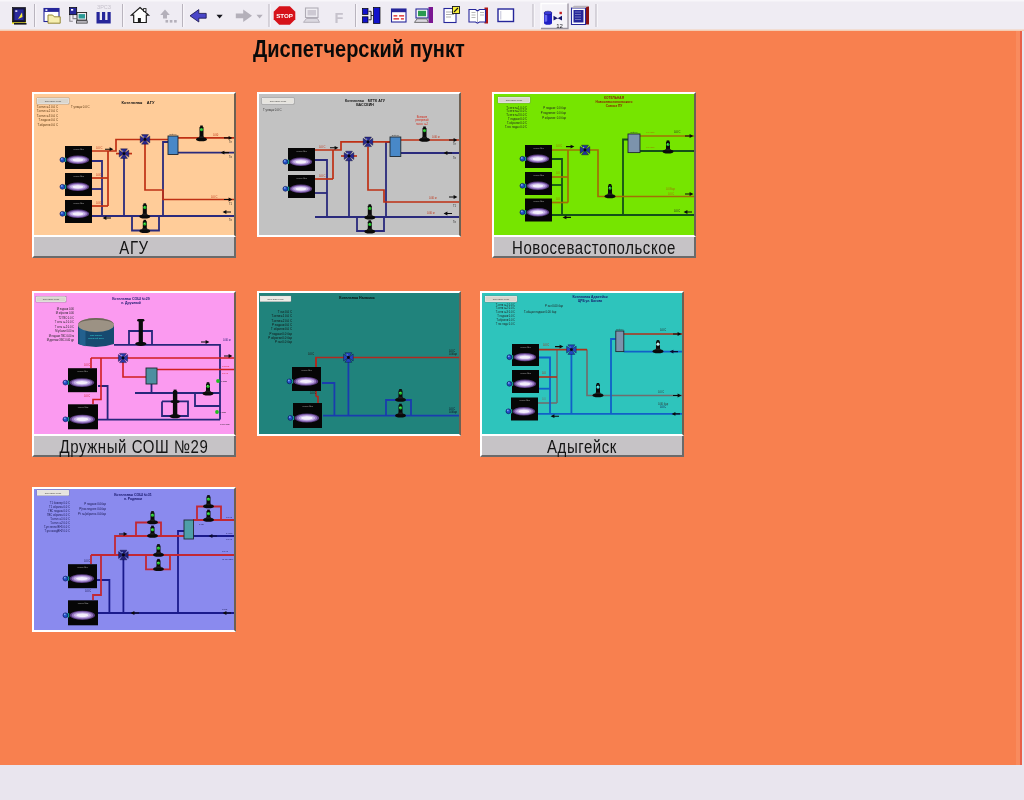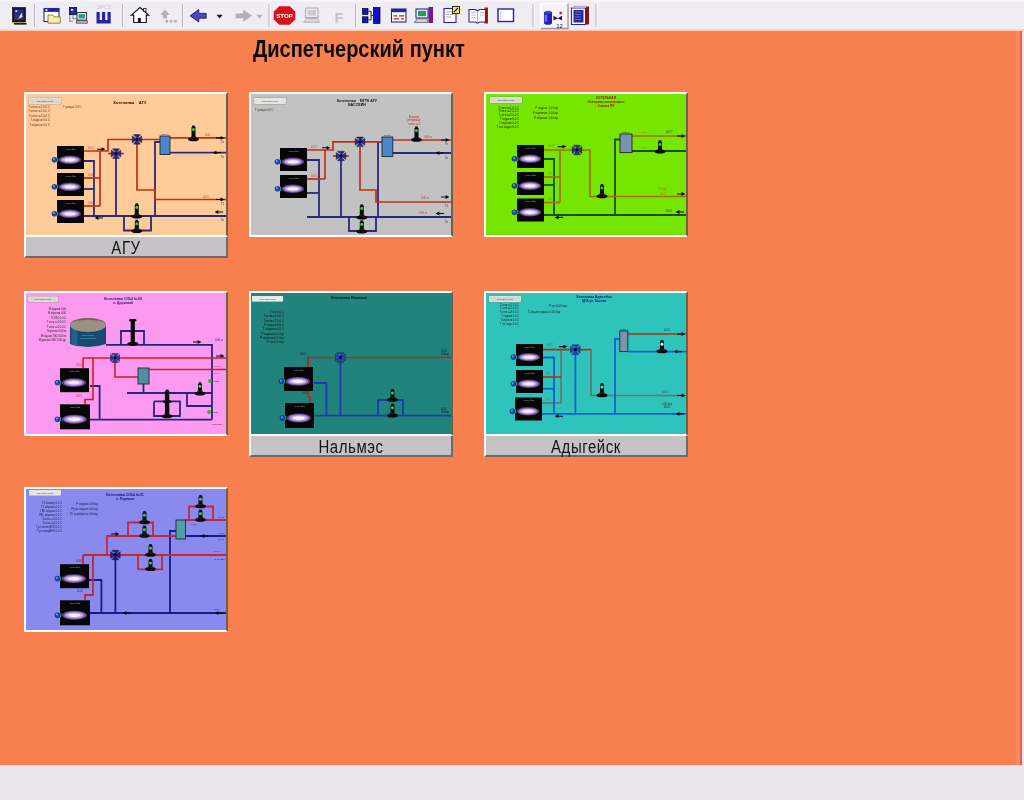--- a/index.html
+++ b/index.html
@@ -1,21 +1,21 @@
 <!DOCTYPE html>
 <html><head><meta charset="utf-8"><title>Диспетчерский пункт</title>
 <style>
 html,body{margin:0;padding:0;width:1024px;height:800px;overflow:hidden;
 background:#e9e5ee;font-family:"Liberation Sans",sans-serif;}
 #tb{position:absolute;left:0;top:0;width:1024px;height:31px;}
 #main{position:absolute;left:0;top:31px;width:1020px;height:734px;background:#f8804f;}
 #redge{position:absolute;left:1020px;top:31px;width:2px;height:734px;background:#e86048;}
 #rband{position:absolute;left:1016px;top:31px;width:4px;height:734px;background:#f98b5e;}
 #ptitle{position:absolute;left:253px;top:36px;font-size:20px;font-weight:bold;color:#0a0a0a;transform:scaleY(1.18);transform-origin:top left;}
-.thumb{position:absolute;width:204px;height:182px;}
+.thumb{position:absolute;width:204px;height:182px;margin-left:8px;}
 .sch{position:absolute;left:0;top:0;width:200px;height:141px;
 border:2px solid #fff;border-right-color:#6d6052;}
 .cap{position:absolute;left:0;top:145px;width:200px;height:19px;background:#c6c3c6;
 border-left:2px solid #fff;border-right:2px solid #6a6a6a;border-bottom:2px solid #6a6a6a;
 text-align:center;line-height:19px;font-size:15px;letter-spacing:0.55px;color:#141414;white-space:nowrap;}
 .cap span{display:inline-block;transform:scaleY(1.22);transform-origin:center;position:relative;top:1px;}
 </style></head>
 <body>
 <div id="tb">
     <svg width="1024" height="31" viewBox="0 0 1024 31" style="display:block">
@@ -382,20 +382,21 @@
         <text x="180" y="39" font-size="2.7" fill="#222" font-family="&quot;Liberation Sans&quot;, sans-serif">0.0 С</text>
         <path d="M 191 41.45 h 4.6 v -1.35 l 3.8 1.9 l -3.8 1.9 v -1.35 h -4.6 Z" fill="#0a0a0a"></path>
         <text x="172" y="95.8" font-size="2.6" fill="#a26f06" font-family="&quot;Liberation Sans&quot;, sans-serif">0.0 Бар</text>
         <text x="174" y="100.6" font-size="2.6" fill="#a26f06" font-family="&quot;Liberation Sans&quot;, sans-serif">0.0 С</text>
         <path d="M 191 99.45 h 4.6 v -1.35 l 3.8 1.9 l -3.8 1.9 v -1.35 h -4.6 Z" fill="#0a0a0a"></path>
         <text x="180" y="118" font-size="2.6" fill="#222" font-family="&quot;Liberation Sans&quot;, sans-serif">0.0 С</text>
         <path d="M 198 117.45 h -4.6 v -1.35 l -3.8 1.9 l 3.8 1.9 v -1.35 h 4.6 Z" fill="#0a0a0a"></path>
         <path d="M 77 122.85000000000001 h -4.6 v -1.35 l -3.8 1.9 l 3.8 1.9 v -1.35 h 4.6 Z" fill="#0a0a0a"></path>
       </svg>
     </div>
+    <div class="cap"><span>Новосевастопольское</span></div>
   </div>
 <div class="thumb" style="left:24px;top:291px">
     <div class="sch">
       <svg width="200" height="141" viewBox="0 0 200 141" style="display:block">
         <rect width="200" height="141" fill="#fb9af0"></rect>
         <rect x="2" y="3.5" width="30" height="5.5" fill="#d9d6ce" stroke="#7a7a7a" stroke-width="0.5"></rect>
         <rect x="2.4" y="3.9" width="29.2" height="4.7" fill="none" stroke="#ffffff" stroke-width="0.5"></rect>
         <text x="17.0" y="7.4" font-size="2.2" fill="#3a3a3a" font-family="&quot;Liberation Sans&quot;, sans-serif" text-anchor="middle">Общ.включения</text>
         <text x="97" y="7" font-size="3.6" fill="#1a1a6e" font-family="&quot;Liberation Sans&quot;, sans-serif" text-anchor="middle" font-weight="bold">Котельная СОШ №29</text>
         <text x="97" y="11.4" font-size="3.4" fill="#1a1a6e" font-family="&quot;Liberation Sans&quot;, sans-serif" text-anchor="middle" font-weight="bold">п. Дружный</text>
@@ -468,20 +469,21 @@
         <path d="M 190 62.45 h 4.6 v -1.35 l 3.8 1.9 l -3.8 1.9 v -1.35 h -4.6 Z" fill="#0a0a0a"></path>
         <text x="188" y="74" font-size="2.5" fill="#d01f1f" font-family="&quot;Liberation Sans&quot;, sans-serif">0.00 м</text>
         <text x="188" y="81" font-size="2.5" fill="#d01f1f" font-family="&quot;Liberation Sans&quot;, sans-serif">0.0 С</text>
         <circle cx="184" cy="88" r="1.9" fill="#1fc01f"></circle>
         <text x="187" y="89.3" font-size="2.5" fill="#222" font-family="&quot;Liberation Sans&quot;, sans-serif">0 кВт</text>
         <circle cx="183" cy="119" r="1.9" fill="#1fc01f"></circle>
         <text x="186" y="120.3" font-size="2.5" fill="#222" font-family="&quot;Liberation Sans&quot;, sans-serif">0 кВт</text>
         <text x="186" y="131.6" font-size="2.5" fill="#222" font-family="&quot;Liberation Sans&quot;, sans-serif">0.00 бар</text>
       </svg>
     </div>
+    <div class="cap"><span>Дружный СОШ №29</span></div>
   </div>
 <div class="thumb" style="left:249px;top:291px">
     <div class="sch">
       <svg width="200" height="141" viewBox="0 0 200 141" style="display:block">
         <rect width="200" height="141" fill="#20837c"></rect>
         <rect x="1" y="3" width="31" height="5.5" fill="#ecebe6" stroke="#7a7a7a" stroke-width="0.5"></rect>
         <rect x="1.4" y="3.4" width="30.2" height="4.7" fill="none" stroke="#ffffff" stroke-width="0.5"></rect>
         <text x="16.5" y="6.9" font-size="2.2" fill="#3a3a3a" font-family="&quot;Liberation Sans&quot;, sans-serif" text-anchor="middle">Общ.включения</text>
         <text x="98" y="6.4" font-size="3.6" fill="#0a0a0a" font-family="&quot;Liberation Sans&quot;, sans-serif" text-anchor="middle" font-weight="bold">Котельная Нальмэс</text>
         <text x="33" y="20.0" font-size="2.9" fill="#111" font-family="&quot;Liberation Sans&quot;, sans-serif" text-anchor="end">Т газ   0.0 С</text>
@@ -533,23 +535,22 @@
         <circle cx="141.5" cy="114.80000000000001" r="1.6" fill="#22c32a"></circle>
         <circle cx="141.0" cy="114.30000000000001" r="0.45" fill="#e8ffe8"></circle>
         <text x="49" y="61.8" font-size="2.6" fill="#2a0a0a" font-family="&quot;Liberation Sans&quot;, sans-serif">0.0 С</text>
         <text x="51" y="101.4" font-size="2.6" fill="#2a0a0a" font-family="&quot;Liberation Sans&quot;, sans-serif">0.0 С</text>
         <text x="190" y="58.7" font-size="2.6" fill="#200a0a" font-family="&quot;Liberation Sans&quot;, sans-serif">0.0 С</text>
         <text x="190" y="62.4" font-size="2.6" fill="#200a0a" font-family="&quot;Liberation Sans&quot;, sans-serif">0.0бар</text>
         <text x="190" y="116.6" font-size="2.6" fill="#0a0a20" font-family="&quot;Liberation Sans&quot;, sans-serif">0.0 С</text>
         <text x="190" y="120.4" font-size="2.6" fill="#0a0a20" font-family="&quot;Liberation Sans&quot;, sans-serif">0.0бар</text>
       </svg>
     </div>
-    <div class="cap"><span>Нальмэс</span></div>
   </div>
-<div class="thumb" style="left:484px;top:291px">
+<div class="thumb" style="left:472px;top:291px">
     <div class="sch">
       <svg width="200" height="141" viewBox="0 0 200 141" style="display:block">
         <rect width="200" height="141" fill="#2ec4bc"></rect>
         <rect x="3" y="3" width="32" height="6" fill="#d9d6ce" stroke="#7a7a7a" stroke-width="0.5"></rect>
         <rect x="3.4" y="3.4" width="31.2" height="5.2" fill="none" stroke="#ffffff" stroke-width="0.5"></rect>
         <text x="19.0" y="7.4" font-size="2.2" fill="#3a3a3a" font-family="&quot;Liberation Sans&quot;, sans-serif" text-anchor="middle">Общ.включения</text>
         <text x="108" y="5.4" font-size="3.4" fill="#16166a" font-family="&quot;Liberation Sans&quot;, sans-serif" text-anchor="middle" font-weight="bold">Котельная Адыгейск</text>
         <text x="108" y="9.4" font-size="3.2" fill="#16166a" font-family="&quot;Liberation Sans&quot;, sans-serif" text-anchor="middle" font-weight="bold">ЦРБ ул. Багова</text>
         <text x="33" y="12.5" font-size="2.6" fill="#222" font-family="&quot;Liberation Sans&quot;, sans-serif" text-anchor="end">Т.сети №1   0.0 С</text>
         <text x="33" y="16.4" font-size="2.6" fill="#222" font-family="&quot;Liberation Sans&quot;, sans-serif" text-anchor="end">Т.сети №2   0.0 С</text>

